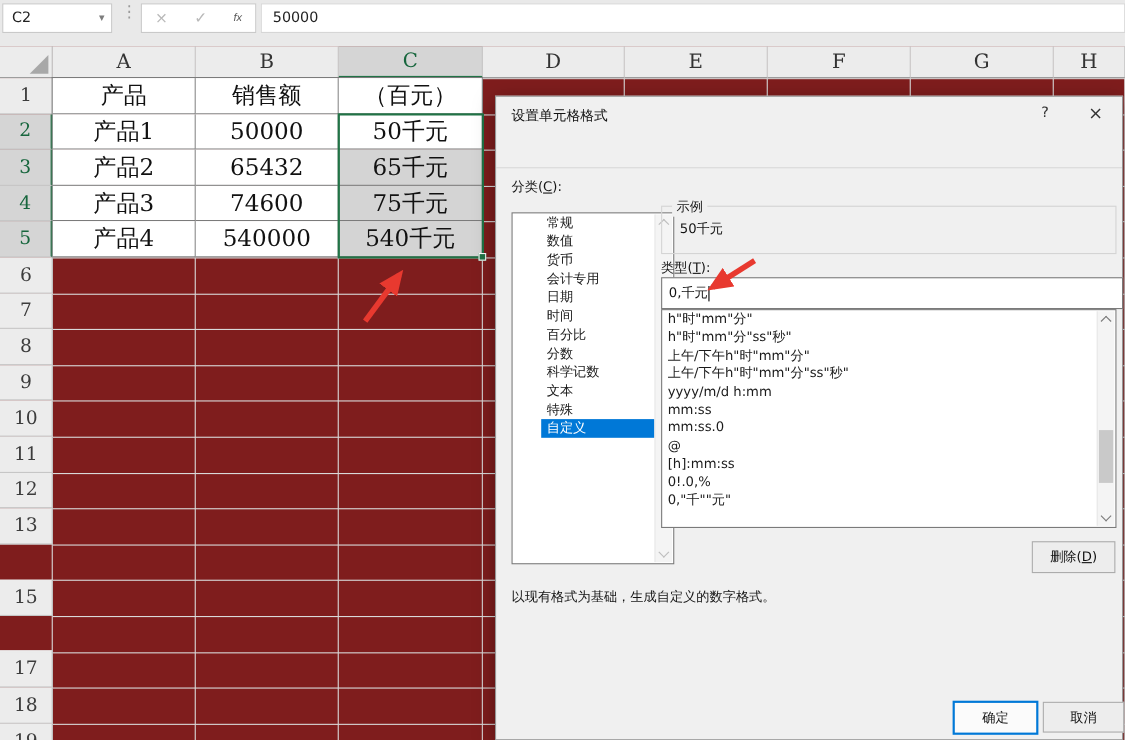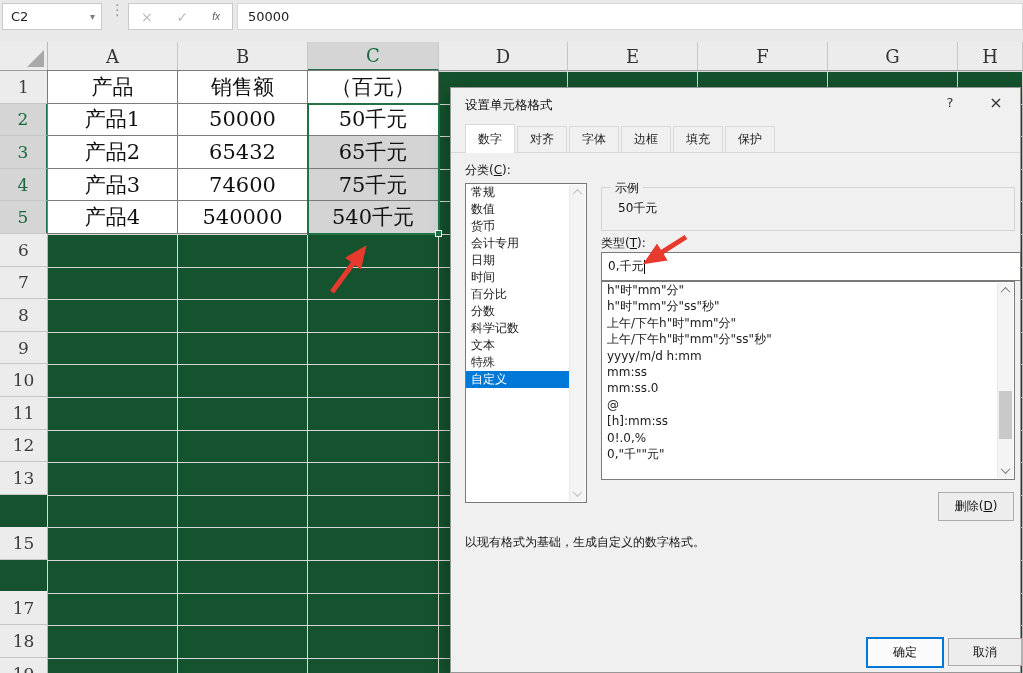--- a/index.html
+++ b/index.html
@@ -1,17 +1,17 @@
 <!DOCTYPE html>
 <html><head>
 <meta charset="utf-8">
 <style>
   html,body{margin:0;padding:0;background:#fff;}
   #app{position:relative;width:1023px;height:673px;overflow:hidden;
-       font-family:"DejaVu Sans","Liberation Sans",sans-serif;background:#14532d;}
+       font-family:"DejaVu Sans","Liberation Sans",sans-serif;background:#7f1d1d;}
   .abs{position:absolute;box-sizing:border-box;}
   
   .chrome{left:0;top:0;width:1023px;height:42px;background:#e9e9e9;}
   .namebox{left:2px;top:3px;width:100px;height:27px;background:#fff;border:1px solid #c9c9c9;
            display:flex;align-items:center;font-size:13px;color:#222;padding-left:8px;}
   .namebox .dd{margin-left:auto;padding-right:6px;color:#7d7d7d;font-size:10px;}
   .grip{left:110px;top:5px;color:#9b9b9b;font-size:15px;letter-spacing:0;line-height:11px;}
   .fxgroup{left:128px;top:3px;width:105px;height:27px;background:#fff;border:1px solid #c9c9c9;
            display:flex;align-items:center;justify-content:space-around;}
   .fxgroup .dim{color:#b9b9b9;font-size:14px;}
@@ -171,34 +171,26 @@
       <div class="abs cell" style="left: 178px; top: 201.4px; width: 130px; height: 32.6px;">540000</div>
       <div class="abs cell graysel" style="left: 308px; top: 201.4px; width: 131px; height: 32.6px;">540千元</div>
       <div class="abs selbox" style="left: 307px; top: 102.6px; width: 133px; height: 132.4px;"></div>
       <div class="abs handle" style="left: 435px; top: 230px;"></div>
     </div>
 
   <div class="abs dialog">
     <div class="dlg-title">设置单元格格式</div>
     <div class="dlg-help">?</div>
     <div class="dlg-close">×</div>
-    <div class="tabstrip" id="tabstrip">
-        <div class="tab active" style="position: relative;">数字</div>
-        <div class="tab" style="position: relative;">对齐</div>
-        <div class="tab" style="position: relative;">字体</div>
-        <div class="tab" style="position: relative;">边框</div>
-        <div class="tab" style="position: relative;">填充</div>
-        <div class="tab" style="position: relative;">保护</div>
-      </div>
     <div class="tabline"></div>
 
     <div class="lbl" style="left:14px;top:74px;">
       <span>分类(</span><u>C</u><span>):</span>
     </div>
-    <div class="listbox" id="catlist" style="left:14px;top:95px;width:120px;height:318px;">
+    <div class="listbox" id="catlist" style="left:14px;top:105px;width:120px;height:318px;padding-left:26px;">
       <div class="sb">
         <div class="arr" style="top:0;">
             <span class="chev up dim"></span>
           </div>
         <div class="arr" style="bottom:0;">
             <span class="chev down dim"></span>
           </div>
       </div>
     <div class="catitem" style="width: 98px;">常规</div>
         <div class="catitem" style="width: 98px;">数值</div>

